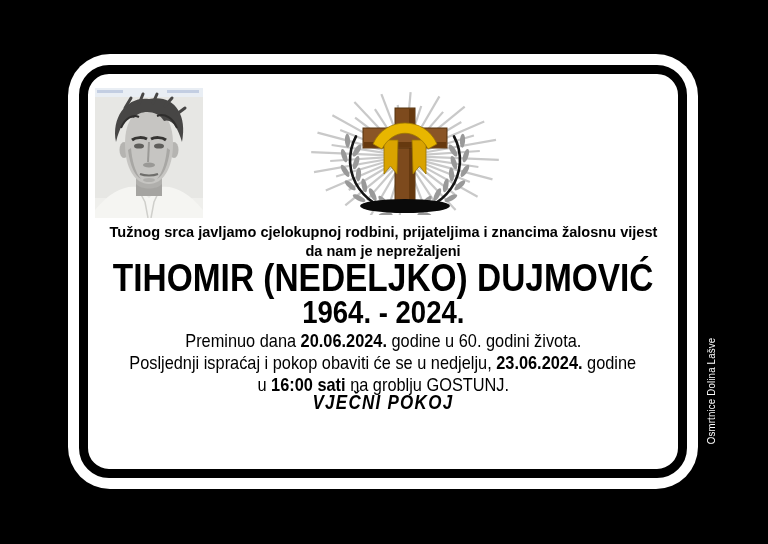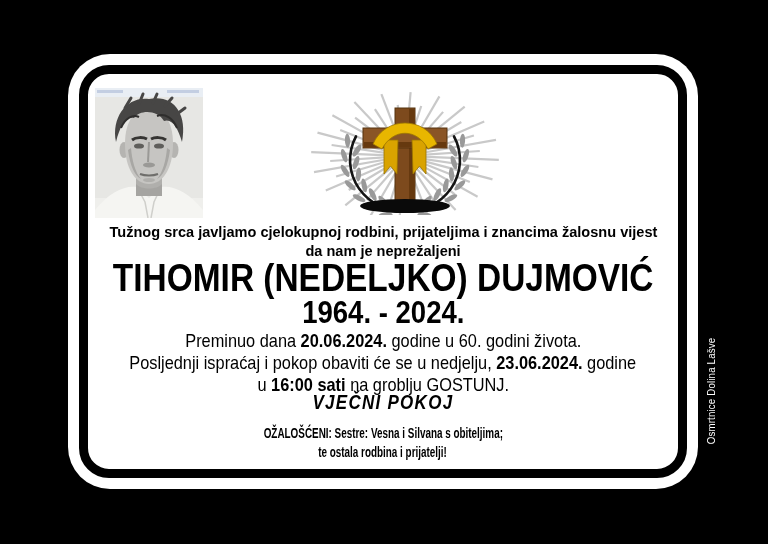--- a/index.html
+++ b/index.html
@@ -177,21 +177,17 @@
     <div class="text-col para">
       <div class="line"><span>Preminuo dana </span><b>20.06.2024.</b><span> godine u 60. godini života.</span></div>
       <div class="line"><span>Posljednji ispraćaj i pokop obaviti će se u nedjelju, </span><b>23.06.2024.</b><span> godine</span></div>
       <div class="line"><span>u </span><b>16:00 sati</b><span> na groblju GOSTUNJ.</span></div>
     </div>
 
     <div class="text-col farewell">
       <div class="line">VJEČNI POKOJ</div>
     </div>
 
-    <div class="text-col mourners">
-      <div class="line">OŽALOŠĆENI: Sestre: Vesna i Silvana s obiteljima;</div>
-      <div class="line">te ostala rodbina i prijatelji!</div>
-    </div>
   </div>
 
   <div class="watermark">Osmrtnice Dolina Lašve</div>
 
 </div>
 
 </body></html>

